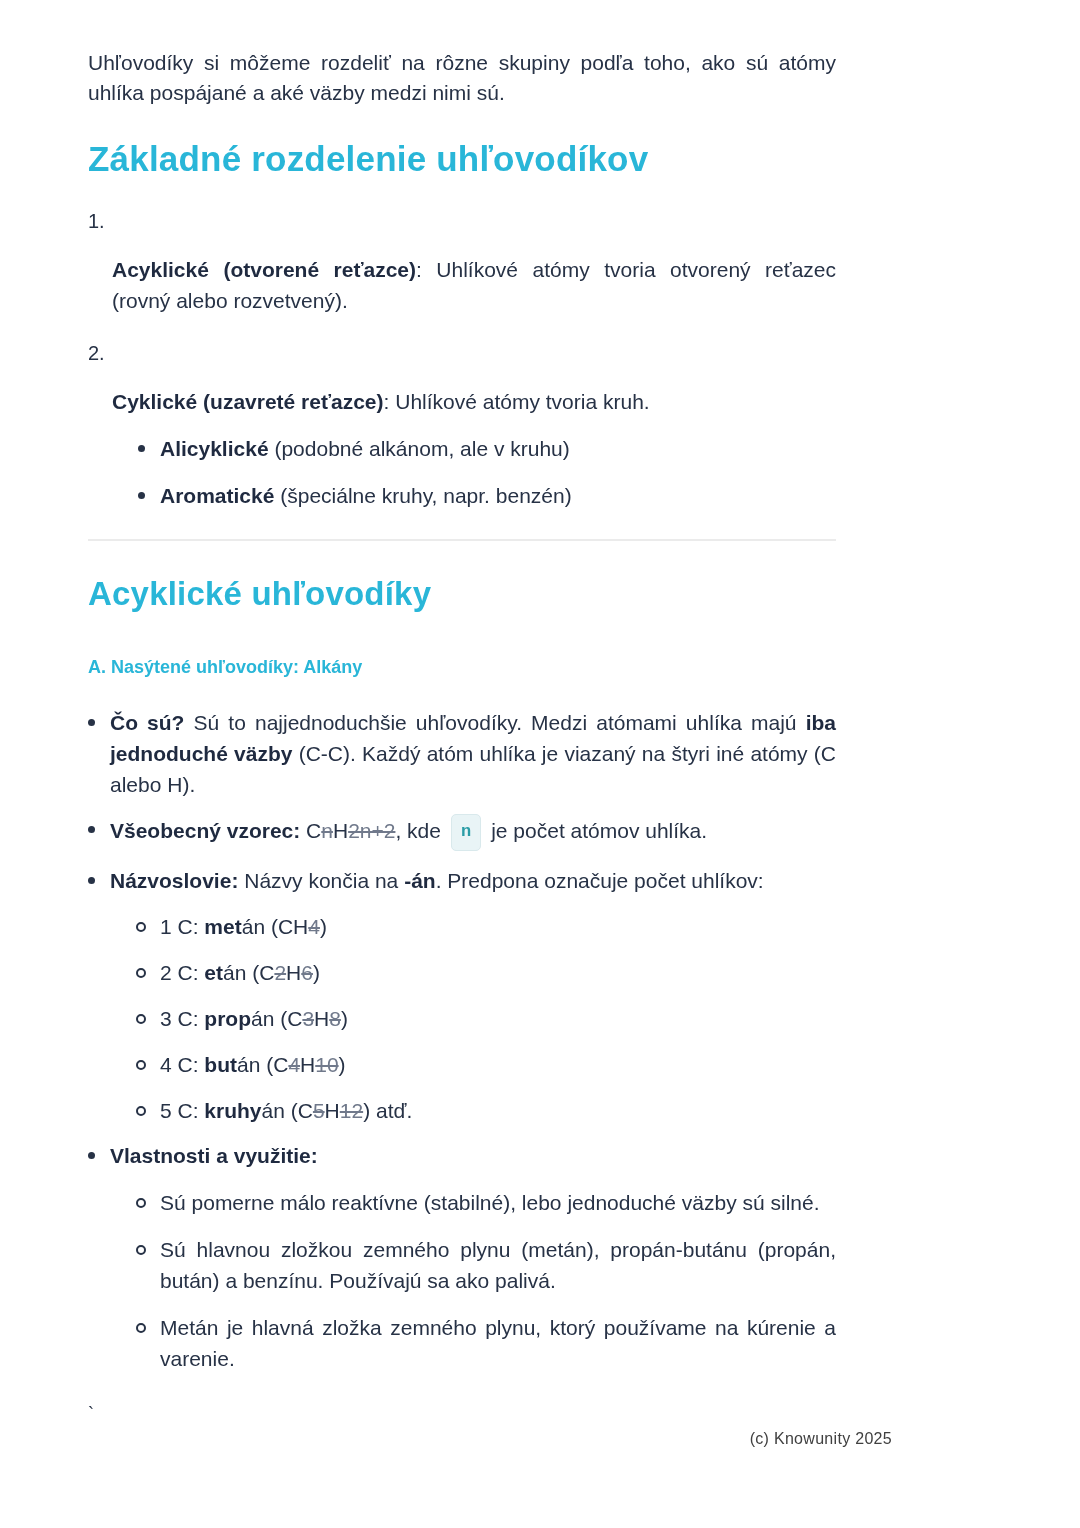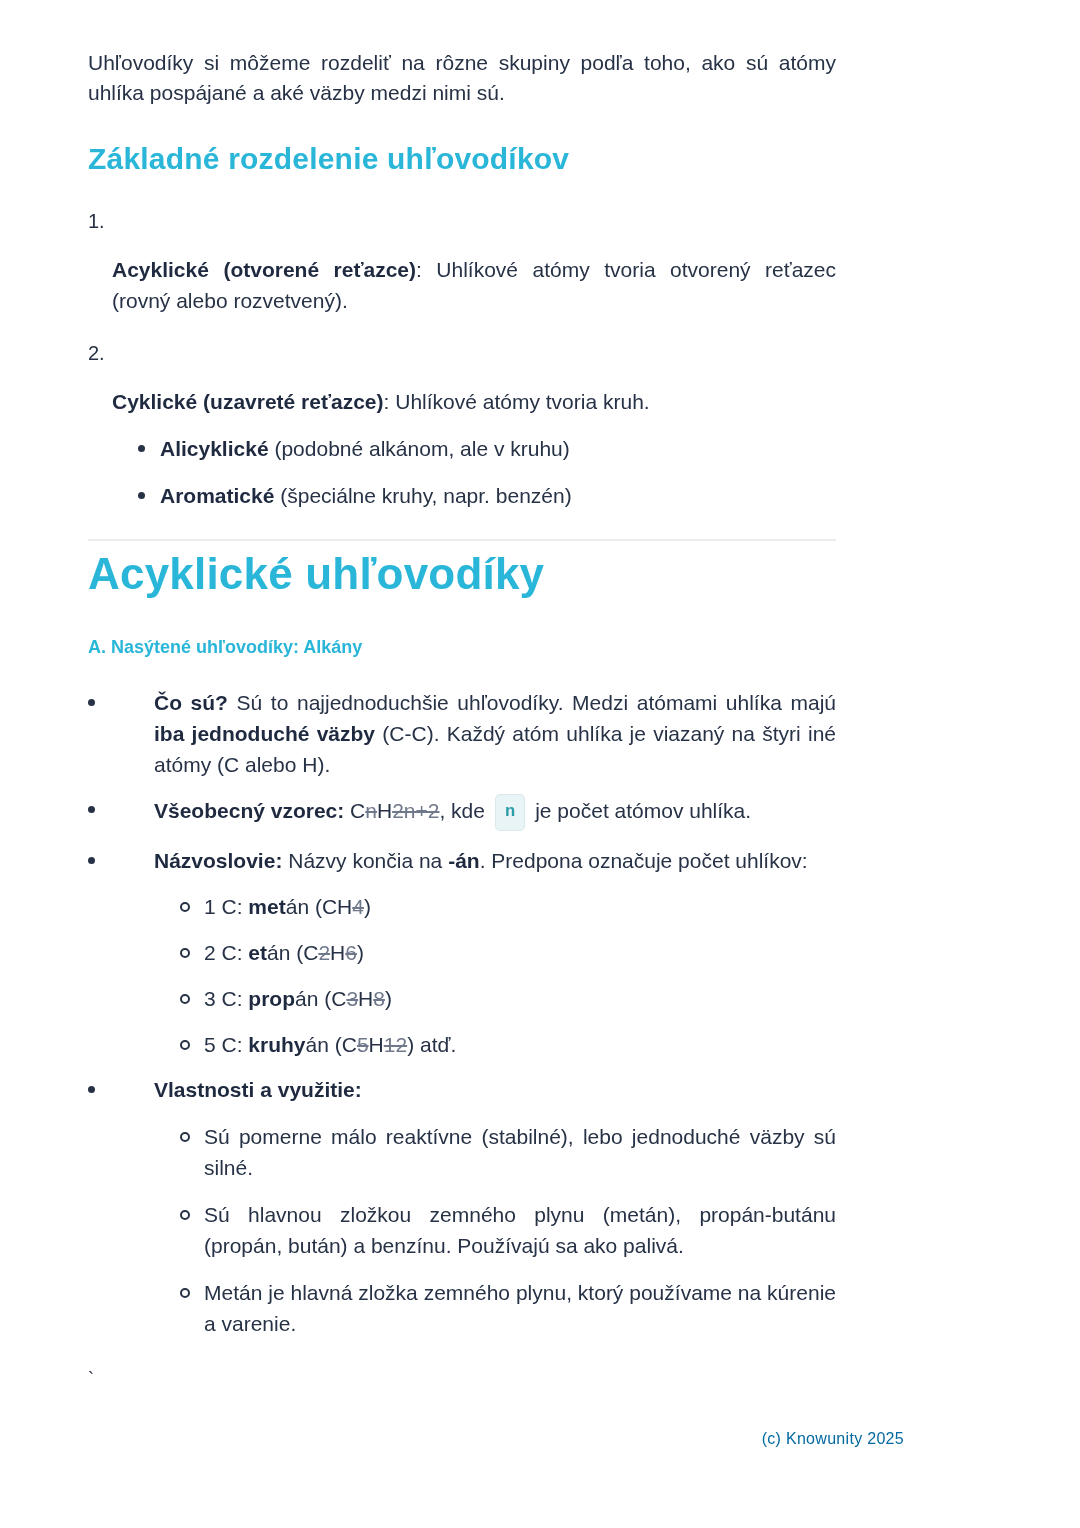--- a/index.html
+++ b/index.html
@@ -8,55 +8,55 @@
     font-family:"Liberation Sans", sans-serif; color:#273246; overflow:hidden;
   }
   .edge-bar {
     position:absolute; left:975px; top:50px; width:58px; height:1428px;
     background:#e8f6fb; border-left:6px solid #c6e9ef; box-sizing:border-box; z-index:0;
   }
   .content { position:absolute; left:88px; top:0; width:748px; z-index:1; }
 
   p.intro { margin:48px 0 0; font-size:21px; line-height:30px; text-align:justify; }
 
-  h2.sec-title { margin:32px 0 0; font-size:30px; line-height:38px; font-weight:700; color:#29b6d8; letter-spacing:0.2px; }
-  h1.big-title { margin:12px 0 0; font-size:44px; line-height:42px; font-weight:700; color:#29b6d8; letter-spacing:0.2px; }
+  h2.sec-title { margin:32px 0 0; font-size:35px; line-height:38px; font-weight:700; color:#29b6d8; letter-spacing:0.2px; }
+  h1.big-title { margin:32px 0 0; font-size:33px; line-height:42px; font-weight:700; color:#29b6d8; letter-spacing:0.2px; }
   h3.sub-title { margin:36px 0 0; font-size:18px; line-height:32px; font-weight:700; color:#29b6d8; }
 
   .olist { margin:28px 0 0; }
   .oli { display:flex; margin-top:22px; }
   .oli-num { flex:none; width:24px; font-size:20px; line-height:31px; }
   .oli-body { flex:1; font-size:21px; line-height:31px; text-align:justify;margin-top:48px; }
 
   .sublist { margin:14px 0 0 26px; }
   .bul { display:flex; margin-top:16px; }
   .dot { flex:none; width:7px; height:7px; border-radius:50%; background:#273246; margin:12px 15px 0 0; }
   .ring { flex:none; width:6px; height:6px; border-radius:50%; border:2px solid #273246; margin:11px 14px 0 0; background:#fff; }
   .bul-body { flex:1; font-size:21px; line-height:31px; text-align:justify; }
 
   .divider { margin:28px 0 0; border:none; border-top:2px solid #ebebeb; width:100%; }
 
   .ulist { margin:24px 0 0; }
-  .ulist > .bul { margin-top:14px;gap:44px; }
+  .ulist > .bul { margin-top:14px; }
   .tight > .bul { margin-top:15px;justify-content:flex-end; }
 
   b { color:#1f2a40; font-weight:700; }
   .strike { text-decoration:line-through; color:#70798b; }
 
   .code-badge {
     display:inline-block; background:#e9f4f6; border:1px solid #d9e9ec; border-radius:5px;
     padding:1px 9px 3px; margin:0 10px; font-family:"Liberation Mono", monospace;
     font-size:17px; font-weight:700; color:#2a9ca6; vertical-align:2px;
   }
 
   .stray { margin:30px 0 0; font-size:18px; line-height:20px; color:#273246; }
 
   .footer {
-    position:absolute; top:1430px; right:68px; z-index:2;
-    font-size:16px; color:#0369a1; letter-spacing:0.3px;
+    position:absolute; top:1430px; right:80px; z-index:2;
+    font-size:16px; color:#404040; letter-spacing:0.3px;
   }
 </style>
 </head>
 <body>
 
 <div class="page">
 
   <div class="edge-bar"></div>
 
   <div class="content">
@@ -129,20 +129,24 @@
             <div class="bul">
               <span class="ring"></span>
               <div class="bul-body"><span>2 C: </span><b>et</b><span>án (</span><span>C</span><span class="strike">2</span><span>H</span><span class="strike">6</span><span>)</span></div>
             </div>
 
             <div class="bul">
               <span class="ring"></span>
               <div class="bul-body"><span>3 C: </span><b>prop</b><span>án (</span><span>C</span><span class="strike">3</span><span>H</span><span class="strike">8</span><span>)</span></div>
             </div>
 
+            <div class="bul">
+              <span class="ring"></span>
+              <div class="bul-body"><span>4 C: </span><b>but</b><span>án (</span><span>C</span><span class="strike">4</span><span>H</span><span class="strike">10</span><span>)</span></div>
+            </div>
 
             <div class="bul">
               <span class="ring"></span>
               <div class="bul-body"><span>5 C: </span><b>kruhy</b><span>án (</span><span>C</span><span class="strike">5</span><span>H</span><span class="strike">12</span><span>) atď.</span></div>
             </div>
 
           </div>
         </div>
       </div>
 

